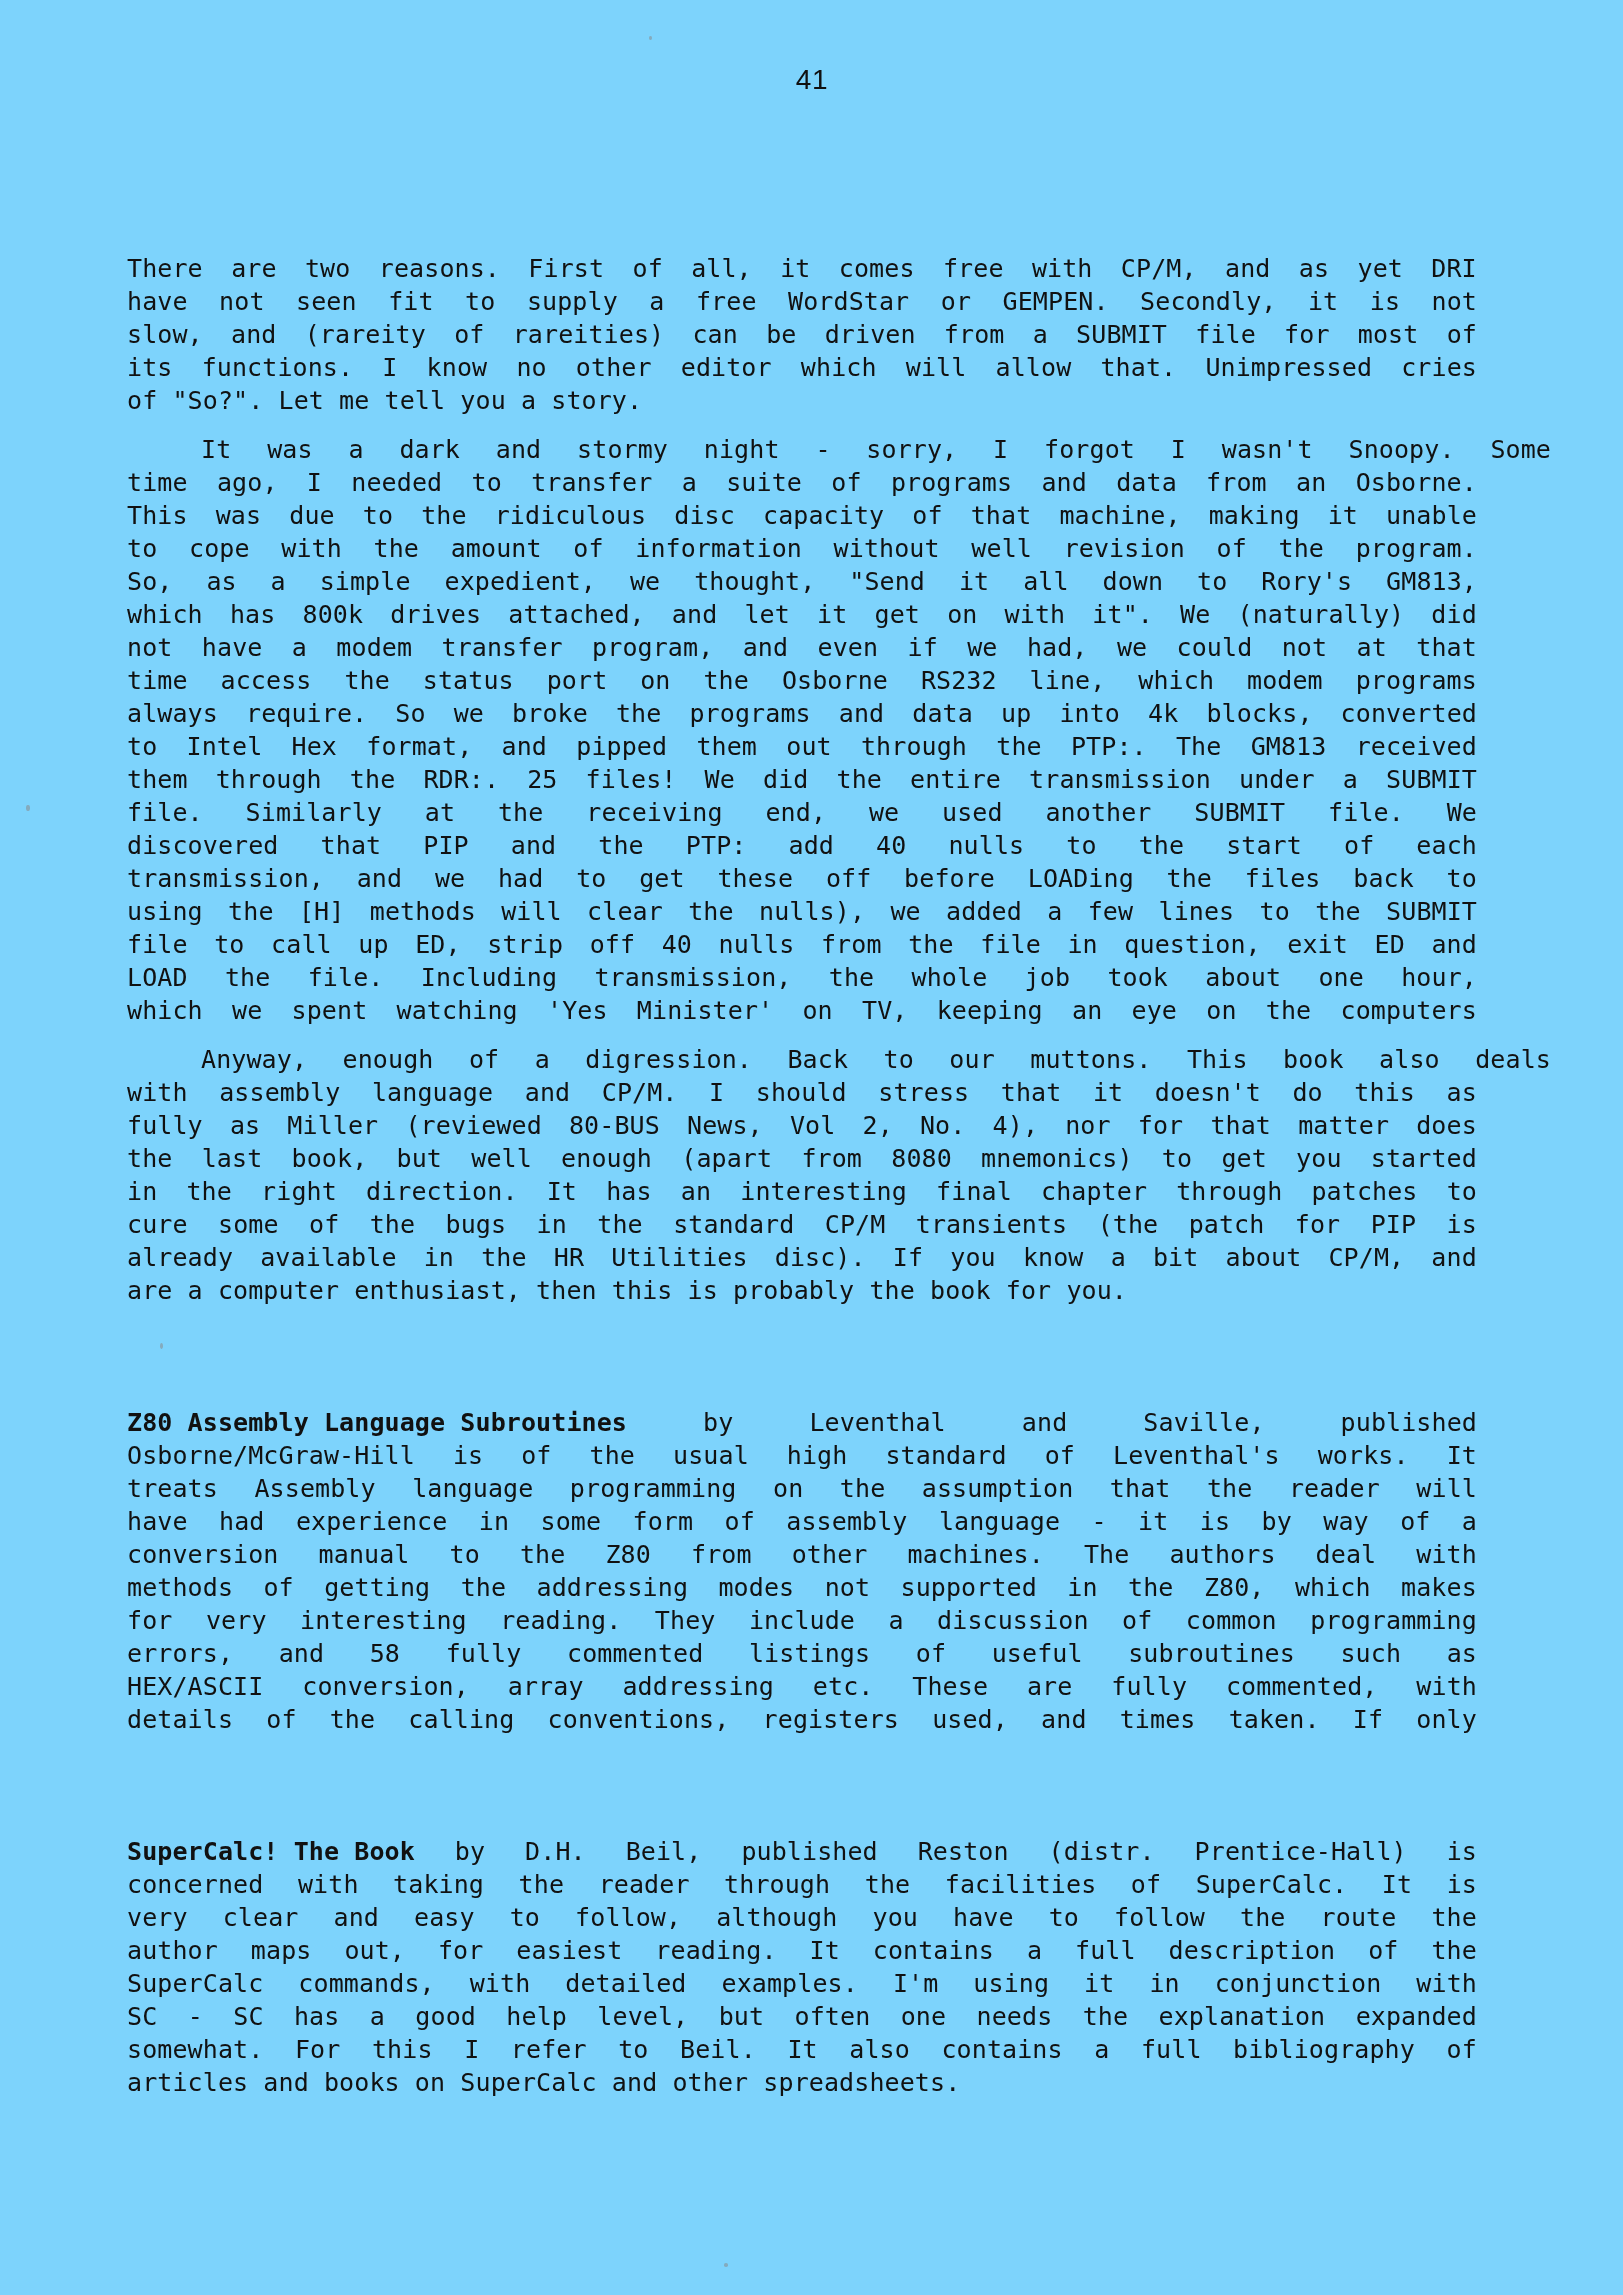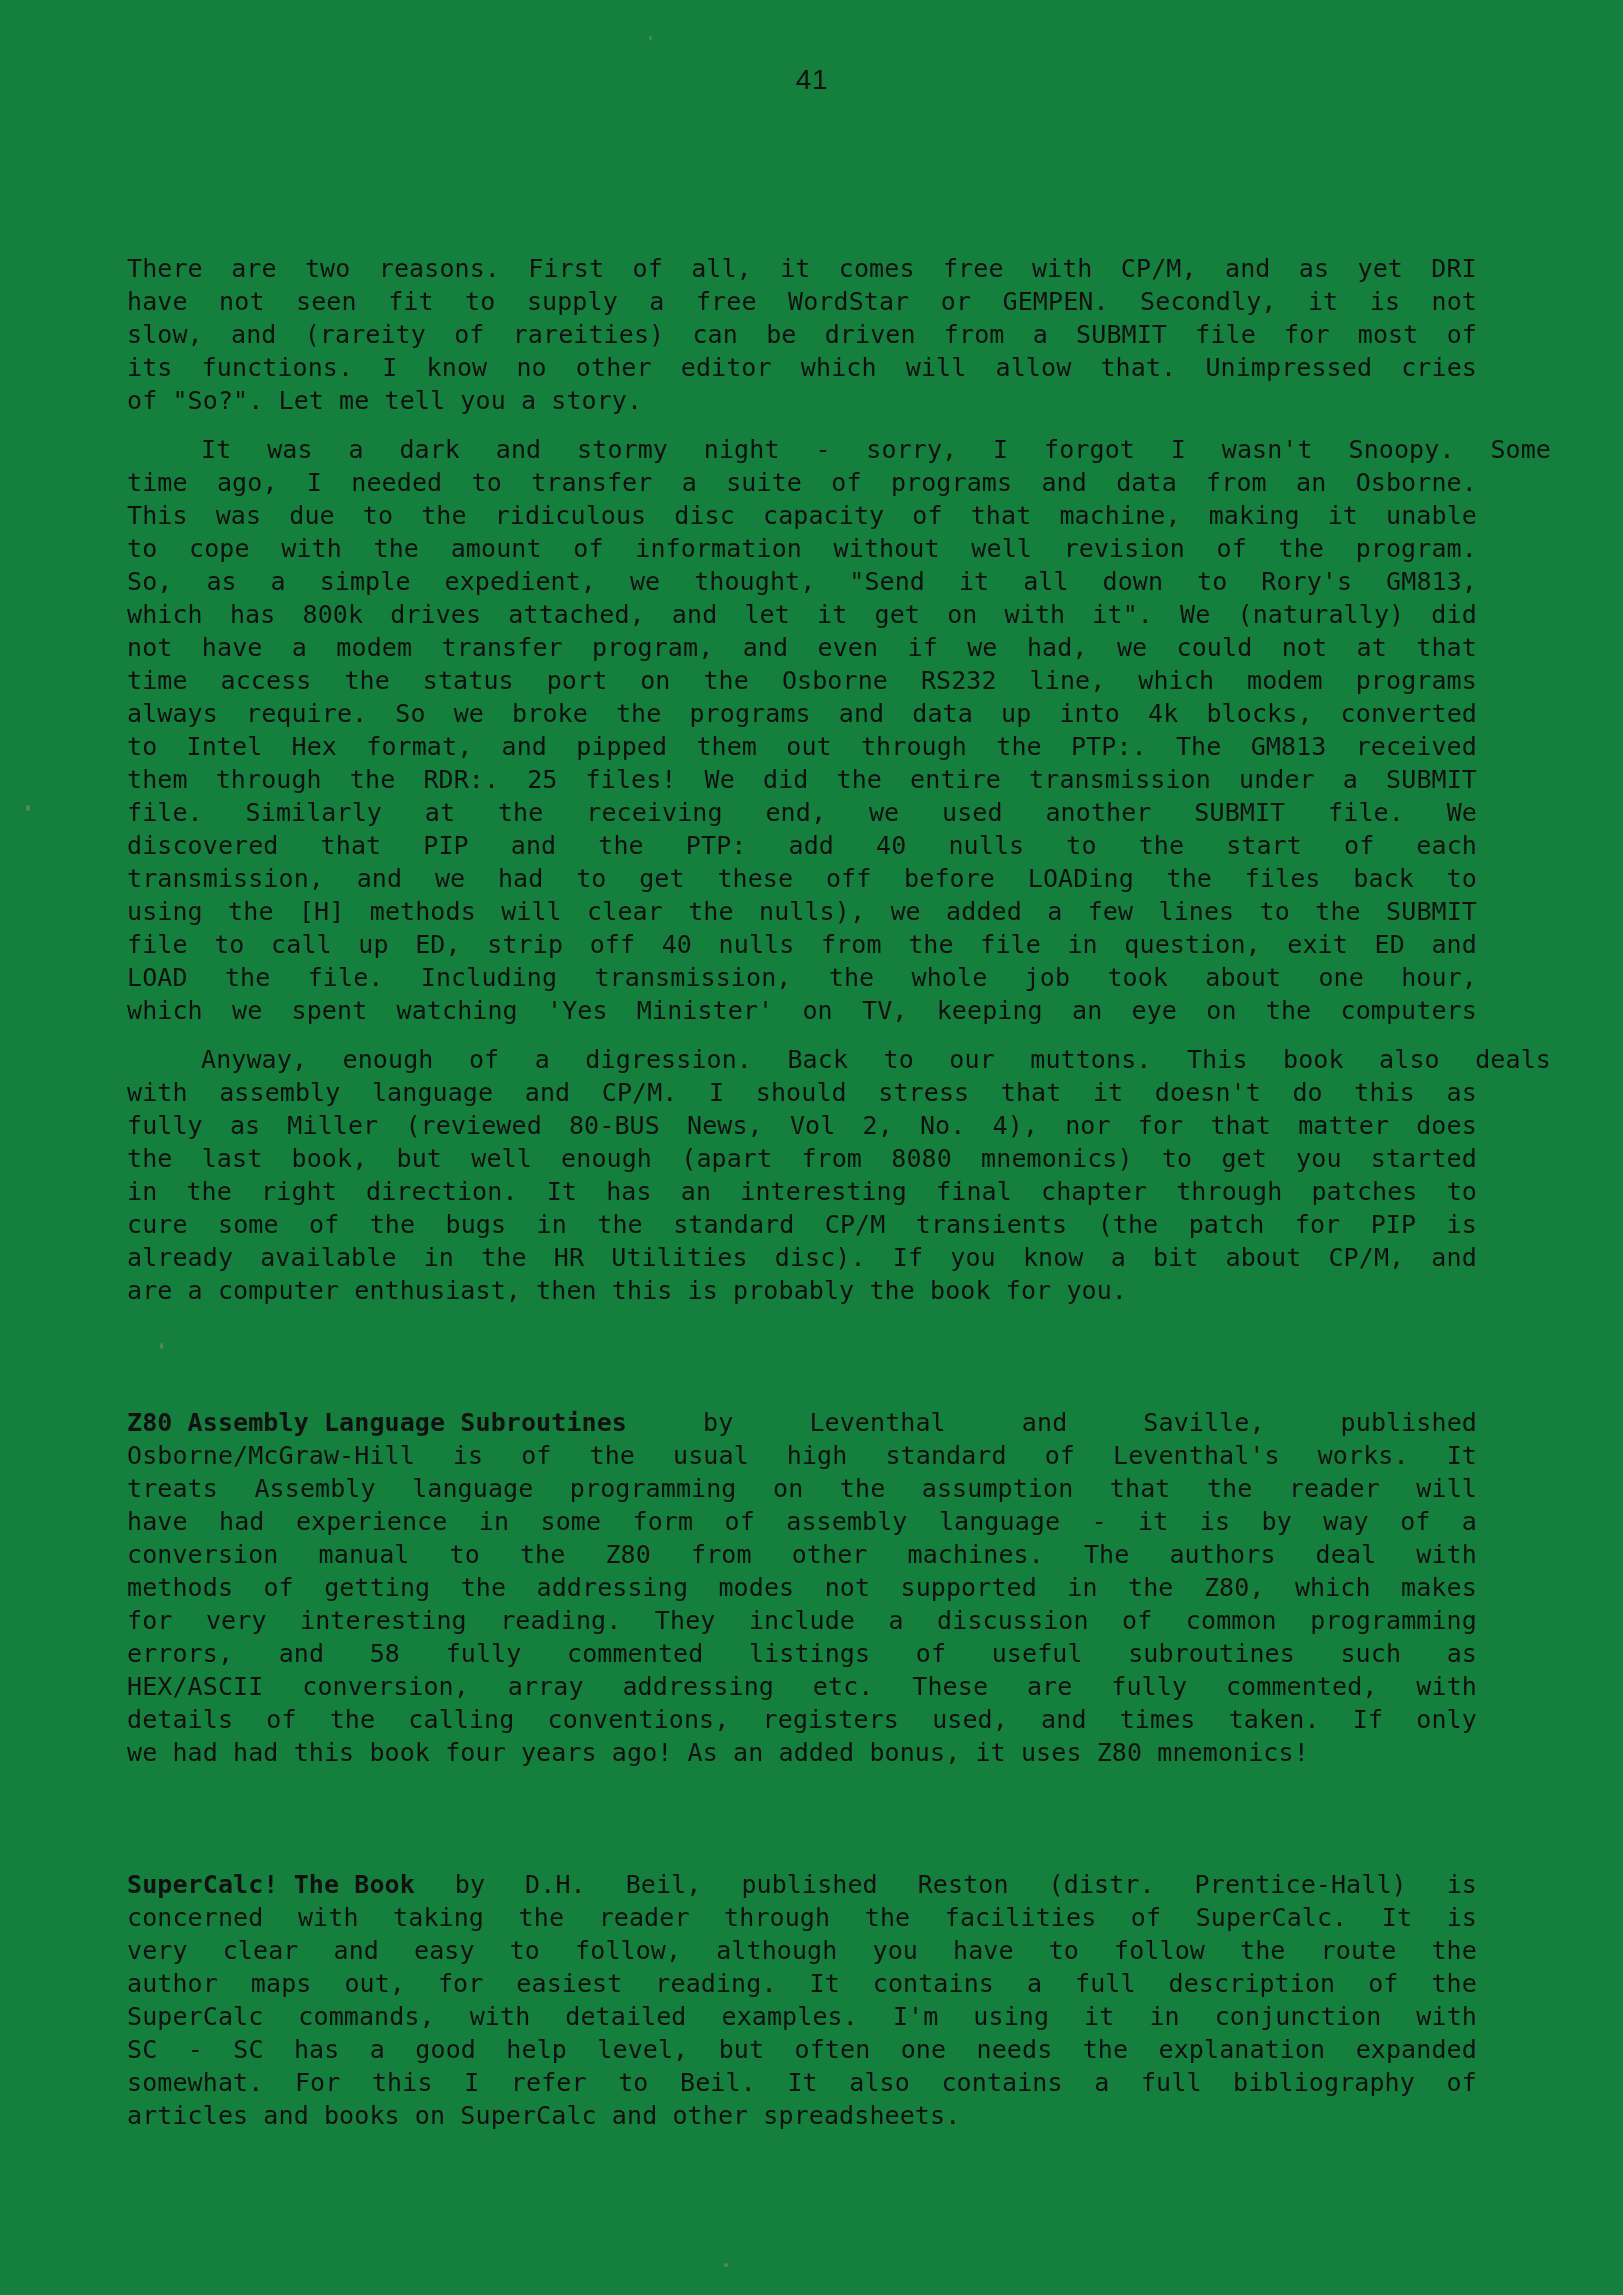--- a/index.html
+++ b/index.html
@@ -14,21 +14,21 @@
     position: relative;
     font-family: "DejaVu Sans Mono", "Liberation Mono", monospace;
     color: #0b0b0b;
     overflow: hidden;
   }
 
   
   .page {
     position: absolute;
     inset: 0;
-    background: #15803d;
+    background: #7dd3fc;
   }
 
   
   .folio {
     position: absolute;
     top: 64px;
     left: 0;
     width: 1624px;
     text-align: center;
     font-family: "Liberation Sans", sans-serif;
@@ -709,21 +709,20 @@
           <span>calling</span>
           <span>conventions,</span>
           <span>registers</span>
           <span>used,</span>
           <span>and</span>
           <span>times</span>
           <span>taken.</span>
           <span>If</span>
           <span>only</span>
         </span>
-      <span class="line">we had had this book four years ago! As an added bonus, it uses Z80 mnemonics!</span>
     </div>
 
     <div class="gap"></div>
 
     <div class="para">
       <span class="line just">
           <span class="bold">SuperCalc! The Book</span>
           <span>by</span>
           <span>D.H.</span>
           <span>Beil,</span>

